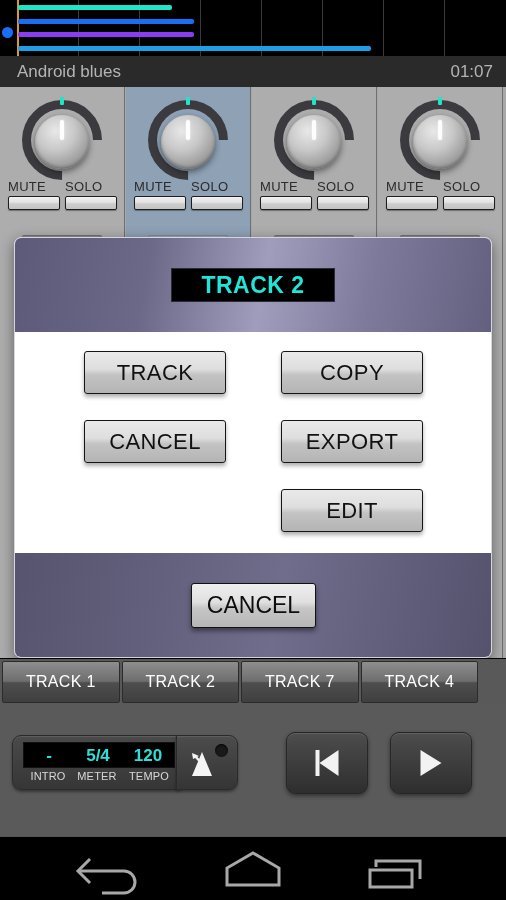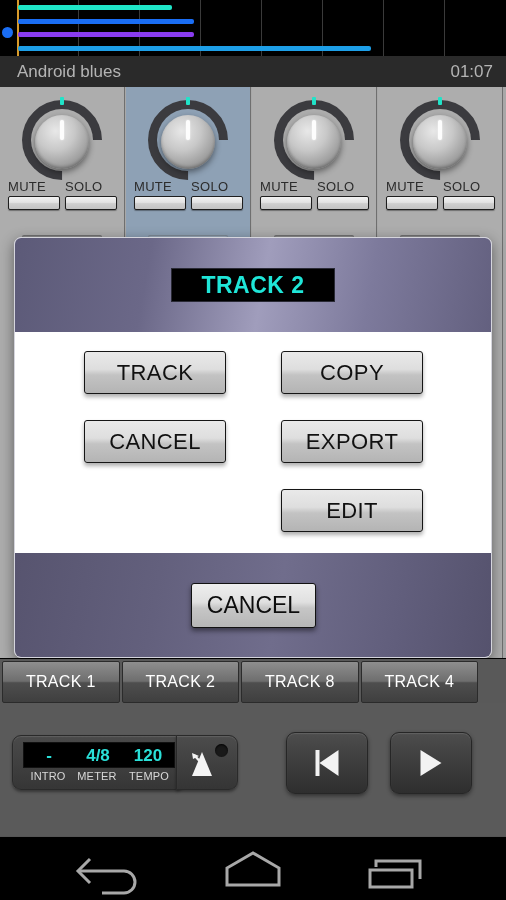--- a/index.html
+++ b/index.html
@@ -216,30 +216,30 @@
       <div class="dbtn dcol-r drow3">EDIT</div>
     </div>
     <div class="dlg-foot">
       <div class="cancel">CANCEL</div>
     </div>
   </div>
 
   <div class="tabs" id="tabs">
       <div class="tab">TRACK 1</div>
       <div class="tab">TRACK 2</div>
-      <div class="tab">TRACK 8</div>
+      <div class="tab">TRACK 7</div>
       <div class="tab">TRACK 4</div>
     </div>
 
   <div class="transport">
 
     <div class="lcd-panel">
       <div class="lcd">
         <div class="lcd-val lcd-v1">-</div>
-        <div class="lcd-val lcd-v2">4/8</div>
+        <div class="lcd-val lcd-v2">5/4</div>
         <div class="lcd-val lcd-v3">120</div>
       </div>
       <div class="lcd-lab lcd-l1">INTRO</div>
       <div class="lcd-lab lcd-l2">METER</div>
       <div class="lcd-lab lcd-l3">TEMPO</div>
     </div>
 
     <div class="metro">
       <div class="metro-led"></div>
       <svg class="metro-ico" viewBox="0 0 30 30">

